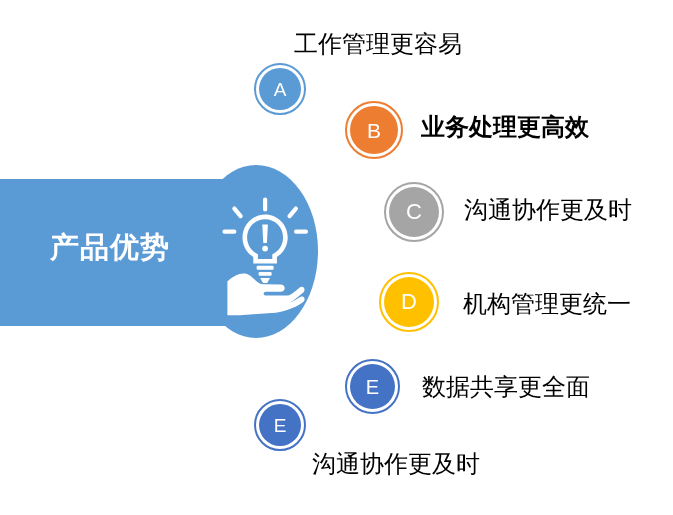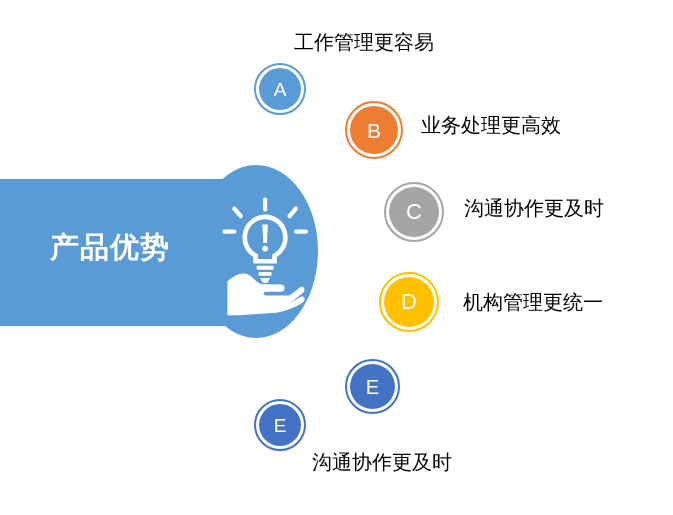--- a/index.html
+++ b/index.html
@@ -73,21 +73,21 @@
     color: #ffffff;
     font-weight: 400;
     line-height: 1;
     font-family: "Liberation Sans", "DejaVu Sans", sans-serif;
   }
 
   
   .caption {
     position: absolute;
     color: #000000;
-    font-size: 20px;
+    font-size: 24px;
     line-height: 1.2;
     white-space: nowrap;
     font-family: "DejaVu Sans", "Liberation Sans", sans-serif;
     font-weight: 400;
   }
 </style>
 </head>
 <body>
 
 <div id="canvas">
@@ -173,21 +173,21 @@
     </div>
   </div>
   <div class="caption" style="left:294px; top:30px;">工作管理更容易</div>
 
   <div class="node" style="left:345px; top:101px; width:58px; height:58px;">
     <div class="node-ring" style="width:58px; height:58px; border:2px solid #ED7D31;"></div>
     <div class="node-disc" style="left:5px; top:5px; width:48px; height:48px; background:#ED7D31;">
       <span class="node-letter" style="font-size:21px;">B</span>
     </div>
   </div>
-  <div class="caption" style="left:421px; top:113px;">业务处理更高效</div>
+  <div class="caption" style="left:421px; top:113px;font-weight:bold;">业务处理更高效</div>
 
   <div class="node" style="left:384px; top:182px; width:60px; height:60px;">
     <div class="node-ring" style="width:60px; height:60px; border:2px solid #A5A5A5;"></div>
     <div class="node-disc" style="left:5px; top:5px; width:50px; height:50px; background:#A5A5A5;">
       <span class="node-letter" style="font-size:22px;">C</span>
     </div>
   </div>
   <div class="caption" style="left:464px; top:196px;">沟通协作更及时</div>
 
   <div class="node" style="left:379px; top:272px; width:60px; height:60px;">
@@ -197,20 +197,21 @@
     </div>
   </div>
   <div class="caption" style="left:463px; top:290px;">机构管理更统一</div>
 
   <div class="node" style="left:345px; top:359px; width:55px; height:55px;">
     <div class="node-ring" style="width:55px; height:55px; border:2px solid #4472C4;"></div>
     <div class="node-disc" style="left:5px; top:5px; width:45px; height:45px; background:#4472C4;">
       <span class="node-letter" style="font-size:20px;">E</span>
     </div>
   </div>
+  <div class="caption" style="left:422px; top:373px;">数据共享更全面</div>
 
   <div class="node" style="left:254px; top:399px; width:52px; height:52px;">
     <div class="node-ring" style="width:52px; height:52px; border:2px solid #4472C4;"></div>
     <div class="node-disc" style="left:5px; top:5px; width:42px; height:42px; background:#4472C4;">
       <span class="node-letter" style="font-size:19px;">E</span>
     </div>
   </div>
   <div class="caption" style="left:312px; top:450px;">沟通协作更及时</div>
 
 </div>

